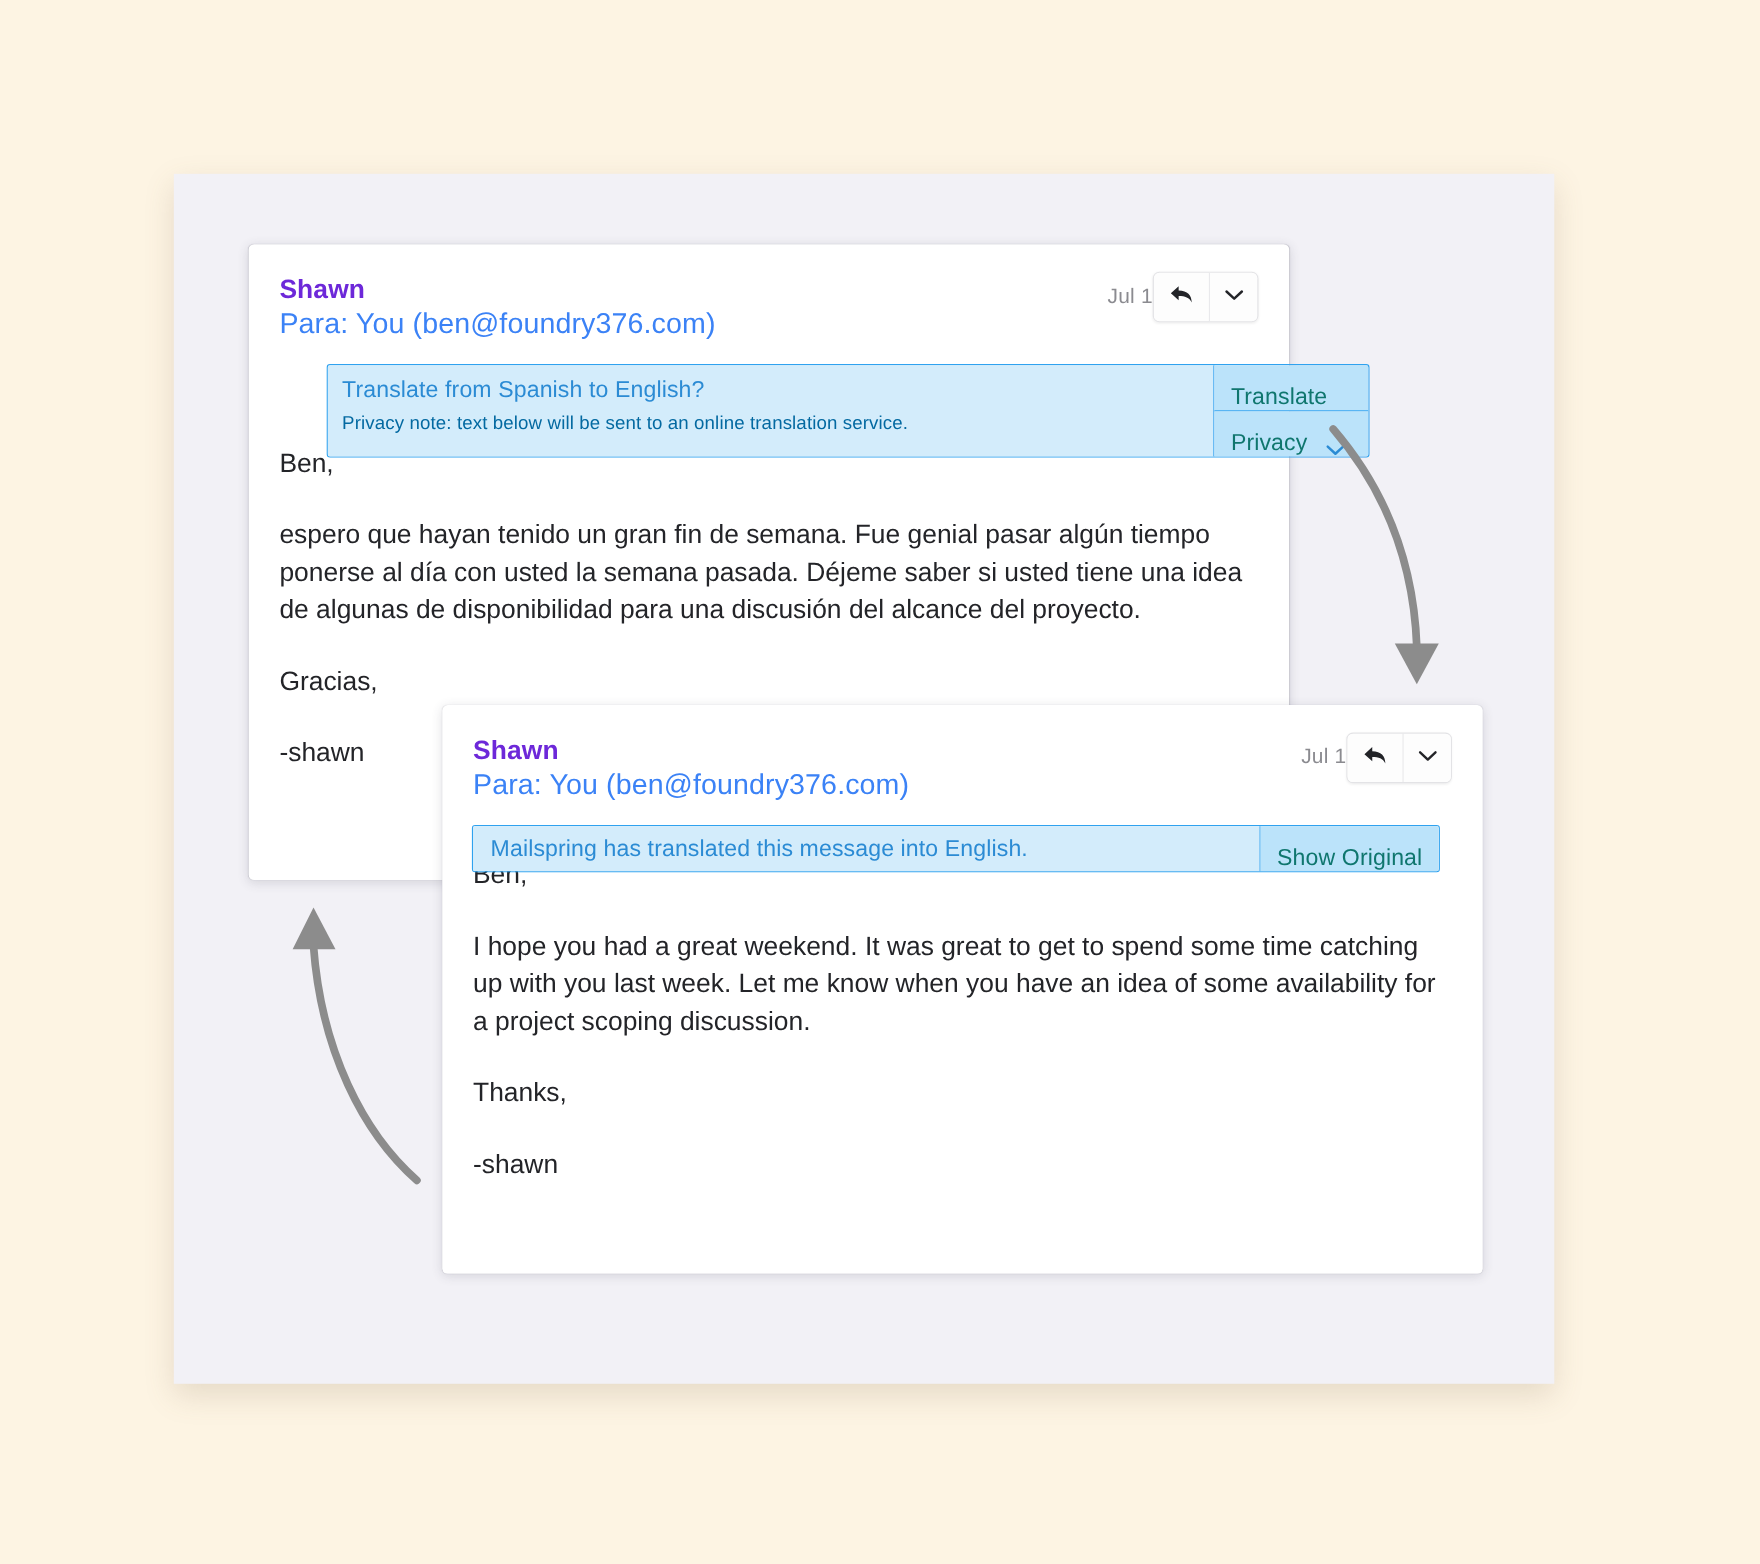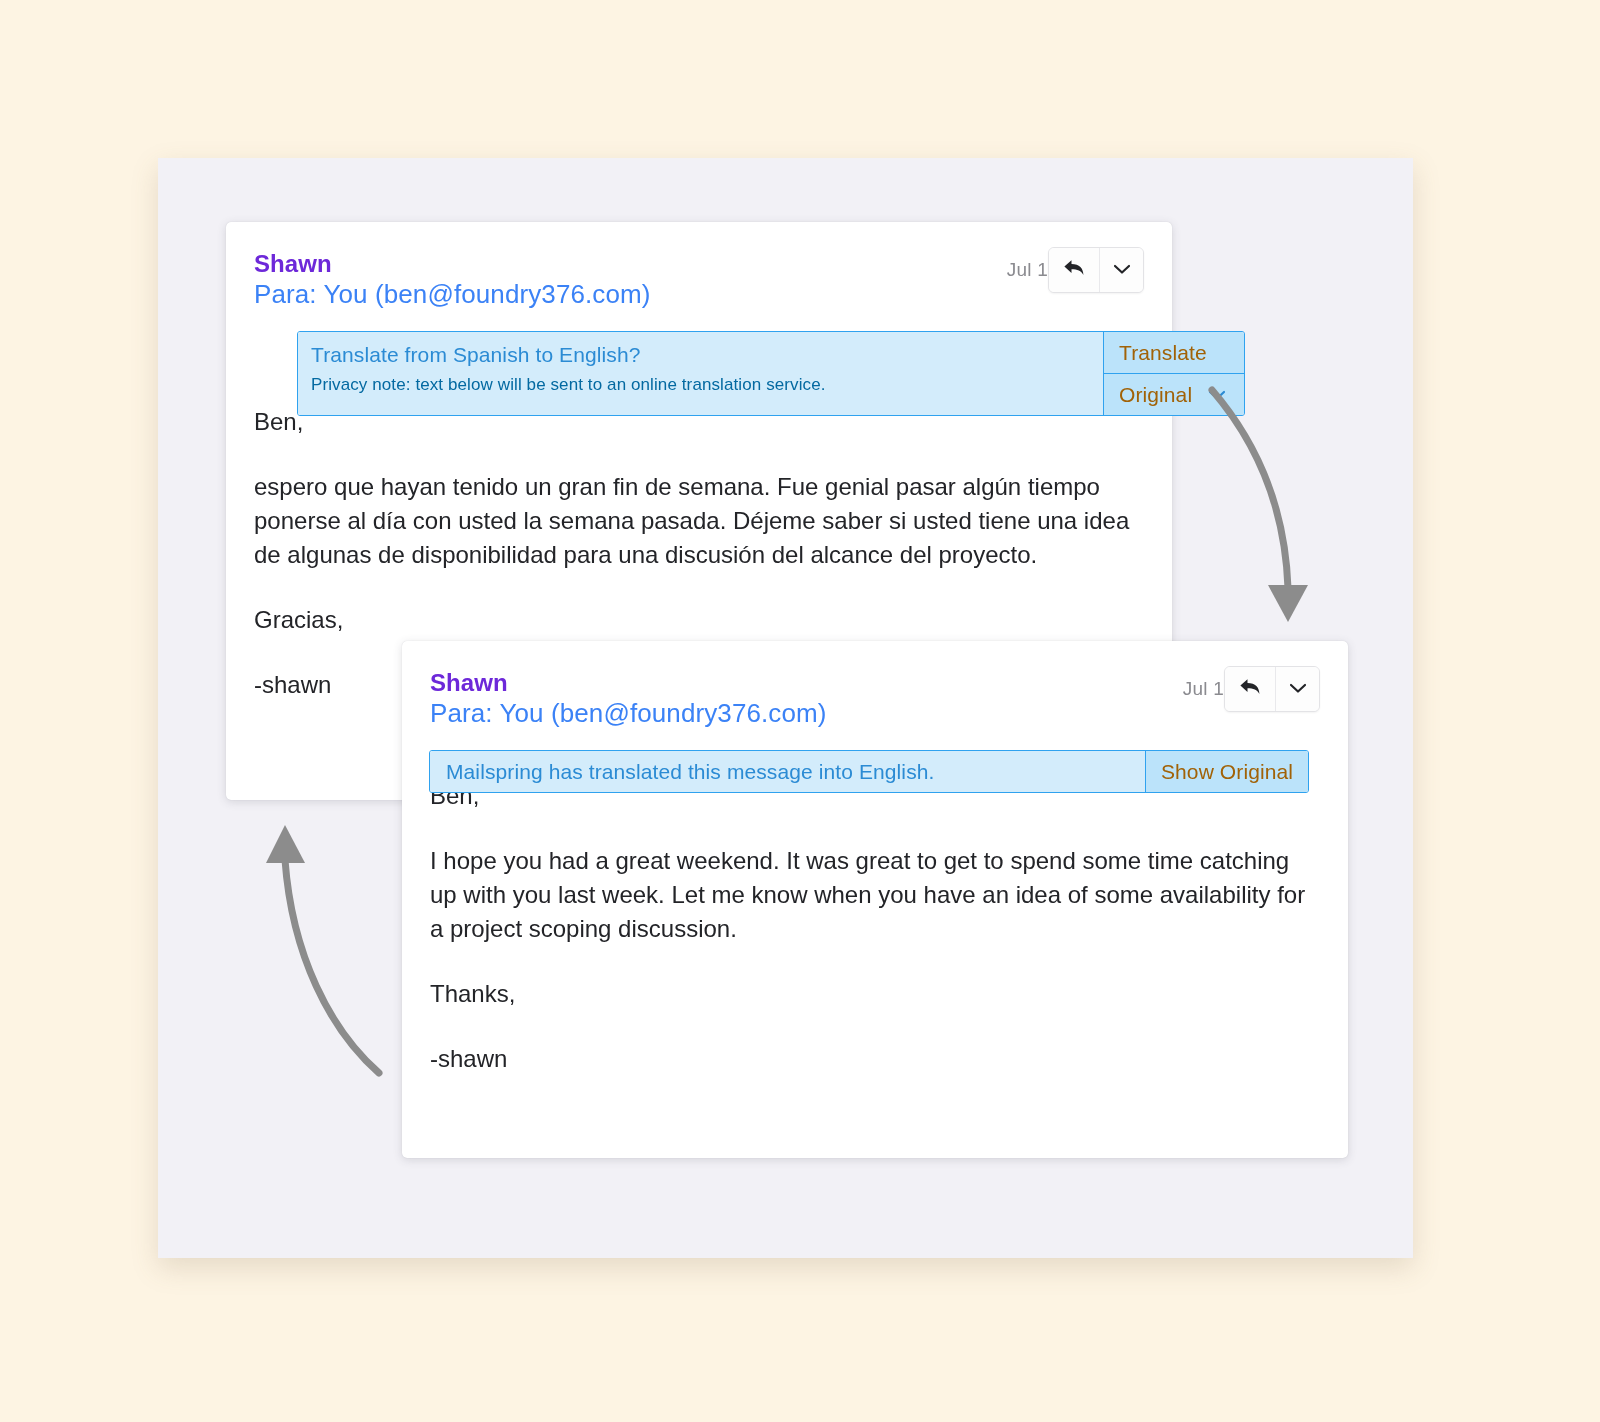--- a/index.html
+++ b/index.html
@@ -156,22 +156,22 @@
   .banner-actions {
     width: 140px;
     display: flex;
     flex-direction: column;
     border-left: 1px solid #2fa2ef;
   }
   .banner-btn {
     flex: 1;
     background: #bbe3fa;
     display: flex;
-    align-items: center;
-    color: #a16207;
+    align-items: flex-end;
+    color: #0f766e;
     font-size: 21px;
     cursor: pointer;
     padding-left: 15px;
     box-sizing: border-box;
     letter-spacing: 0.1px;
   }
   #btn-translate { border-bottom: 1px solid #2fa2ef; }
   #btn-options { justify-content: flex-start; }
   .options-caret {
     margin-left: 16px;
@@ -254,21 +254,21 @@
 <div class="banner" id="banner-offer">
   <div class="banner-msg">
     <div class="banner-title">Translate from Spanish to English?</div>
     <div class="banner-note">Privacy note: text below will be sent to an online translation service.</div>
   </div>
   <div class="banner-actions">
     <div class="banner-btn" id="btn-translate">
       <span>Translate</span>
     </div>
     <div class="banner-btn" id="btn-options">
-      <span>Original</span>
+      <span>Privacy</span>
       <span class="options-caret">
         <svg width="18" height="12" viewBox="0 0 18 12" aria-hidden="true">
           <path d="M2 3 L9 9.5 L16 3" fill="none" stroke="#2b8bd4" stroke-width="2.2" stroke-linecap="round" stroke-linejoin="round"></path>
         </svg>
       </span>
     </div>
   </div>
 </div>
 
 <div class="email-card" id="card-translated">

